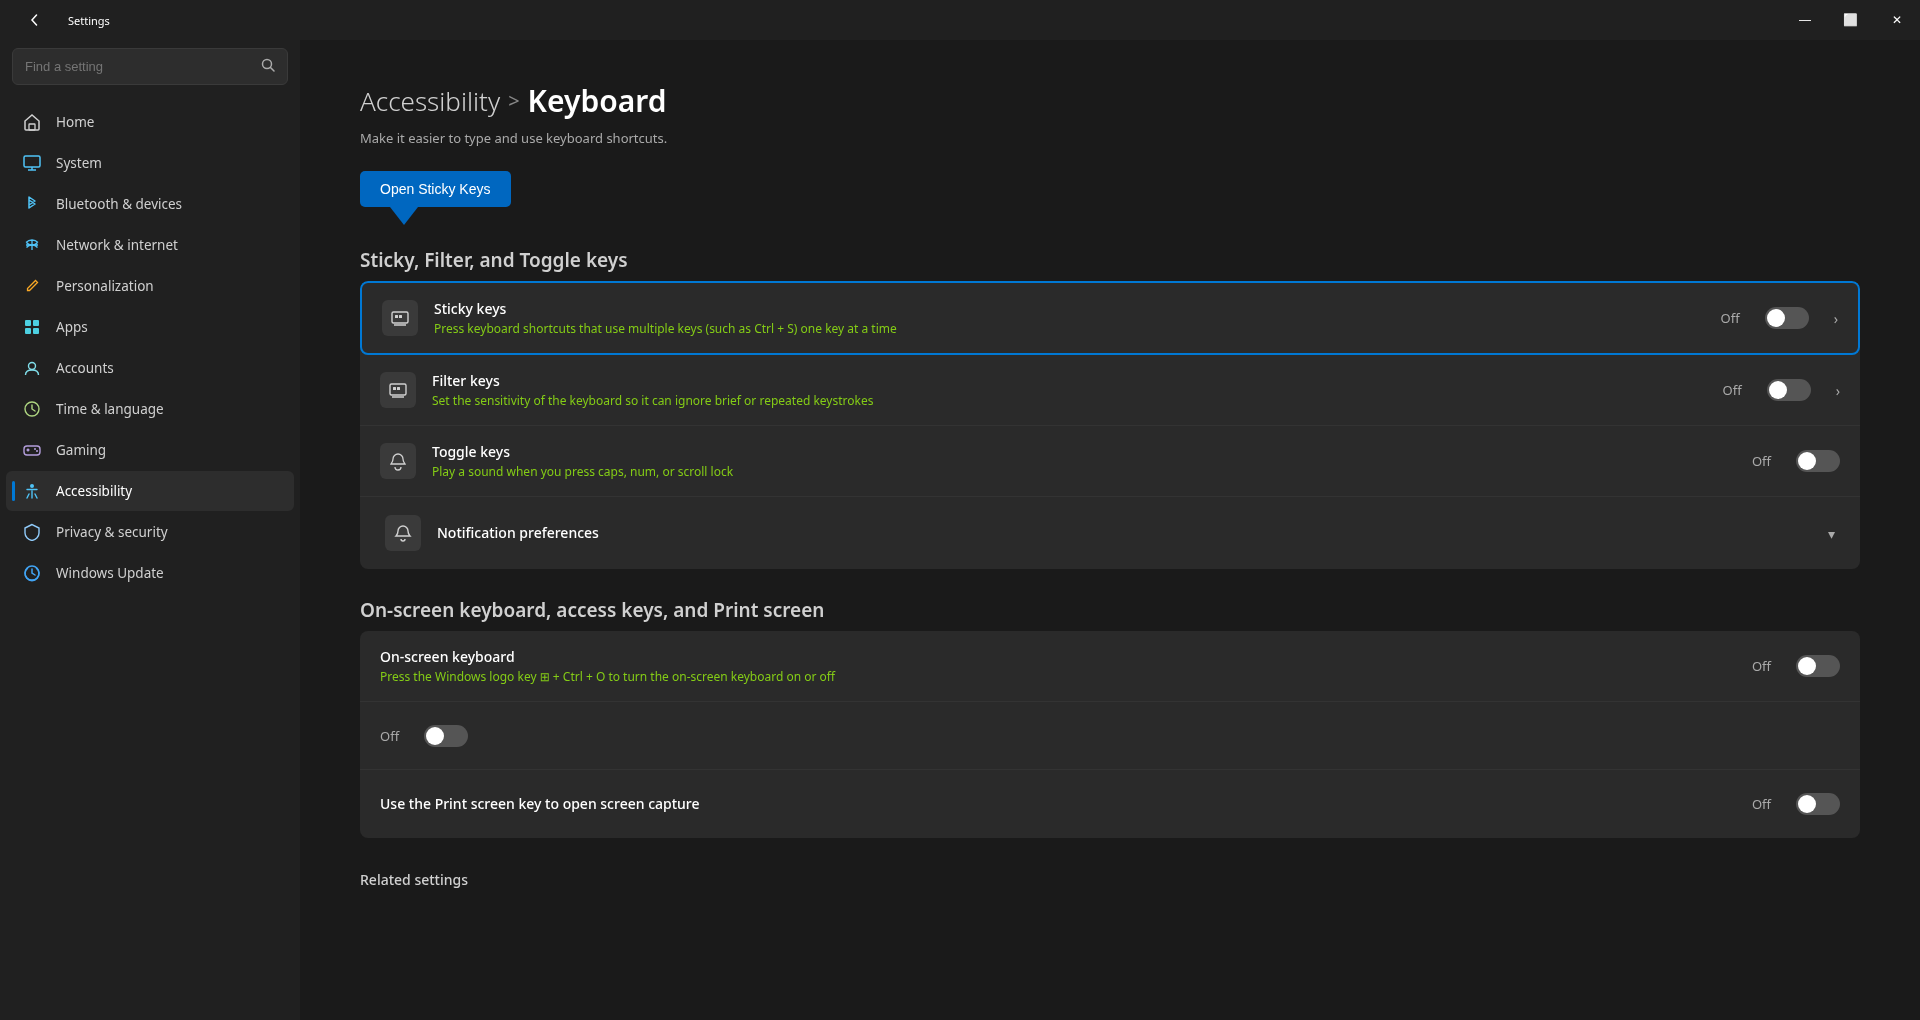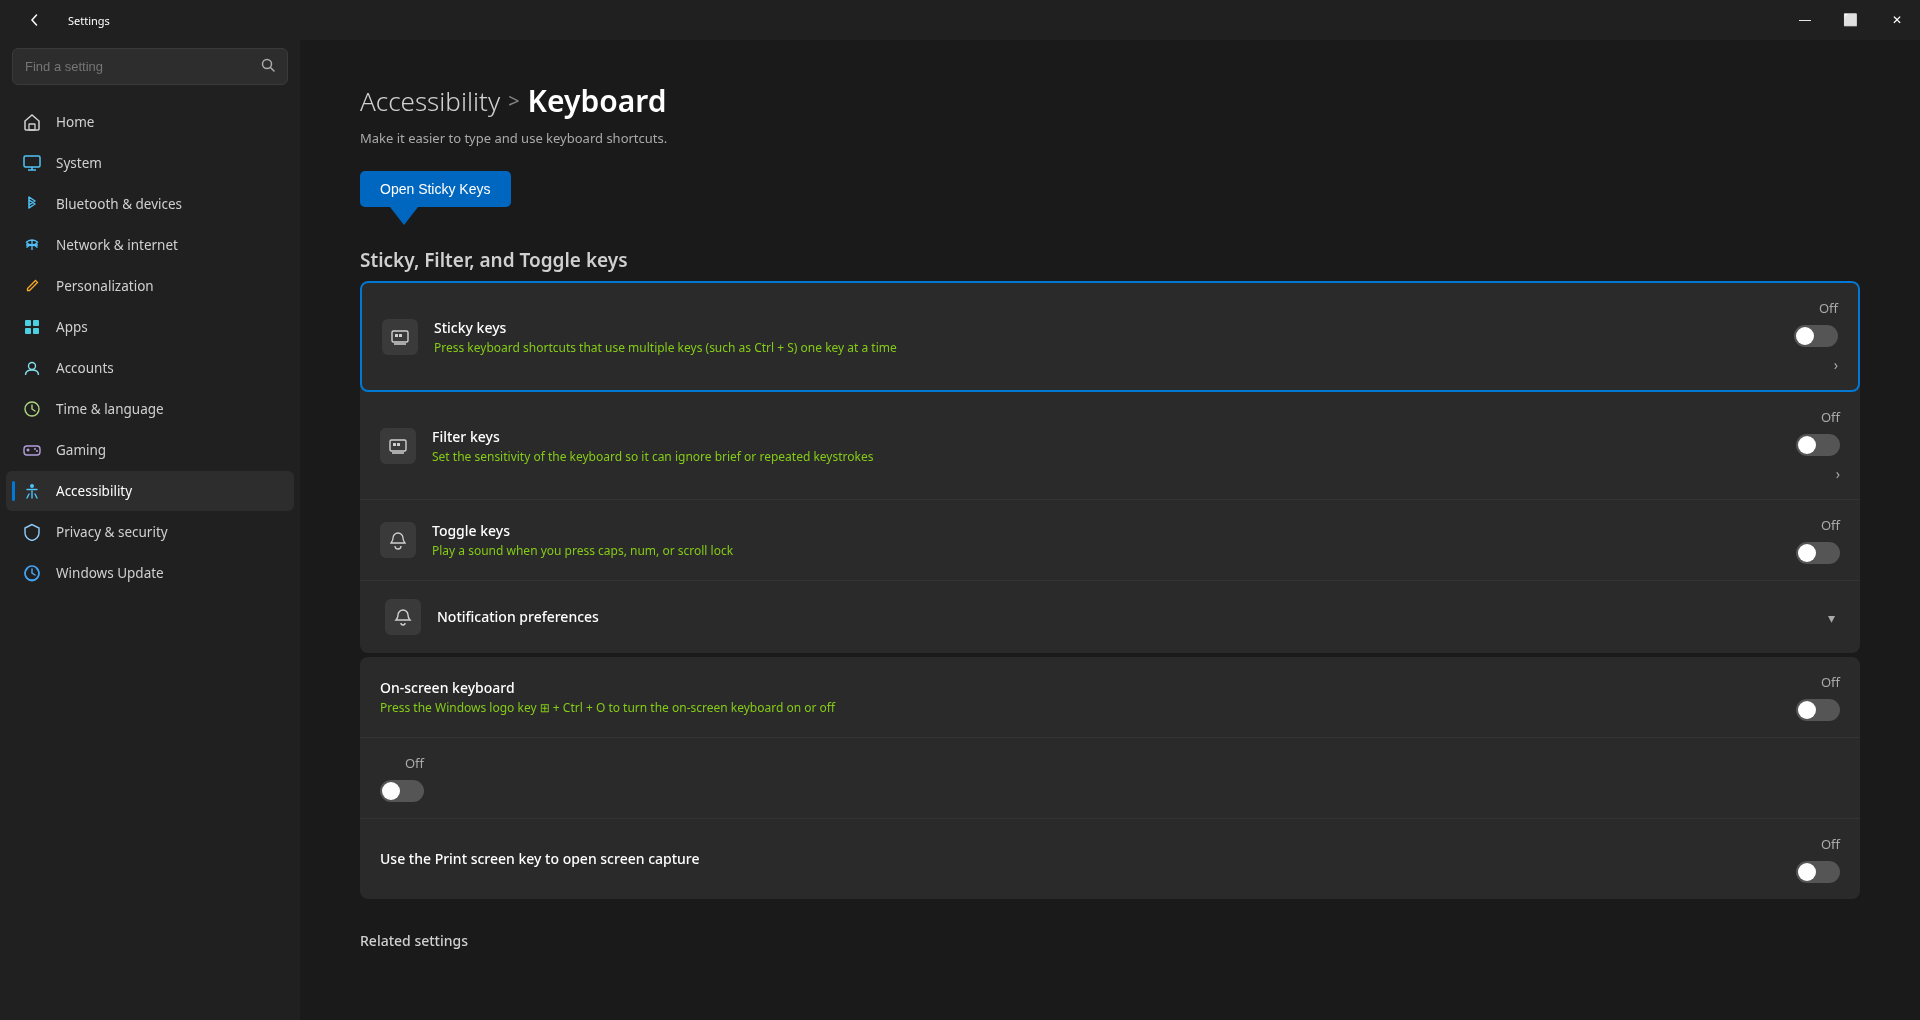--- a/index.html
+++ b/index.html
@@ -270,24 +270,23 @@
       font-weight: 500;
       color: #ffffff;
       margin-bottom: 2px;
     }
     .row-desc {
       font-size: 12px;
       color: #84cc16;
     }
     .row-right {
       display: flex;
-      align-items: flex-end;
-      gap: 8px;
+      align-items: center;
+      gap: 25px;
       flex-shrink: 0;
-      flex-direction: column;
     }
     .row-status {
       font-size: 13px;
       color: #aaa;
     }
 
     
     .toggle {
       width: 44px;
       height: 22px;
@@ -596,20 +595,21 @@
       <div class="row-text">
         <div class="row-title">Notification preferences</div>
       </div>
       <div class="row-right">
         <span class="chevron">▾</span>
       </div>
     </div>
       </div>
 
     
+    <div class="section-title section-gap">On-screen keyboard, access keys, and Print screen</div>
     <div class="settings-card" id="section2-card">
         <div class="settings-row">
     <div class="row-text">
       <div class="row-title">On-screen keyboard</div>
       <div class="row-desc">Press the Windows logo key ⊞ + Ctrl + O to turn the on-screen keyboard on or off</div>
     </div>
     <div class="row-right">
       <span class="row-status">Off</span>
       <div class="toggle">
         <div class="toggle-thumb"></div>

